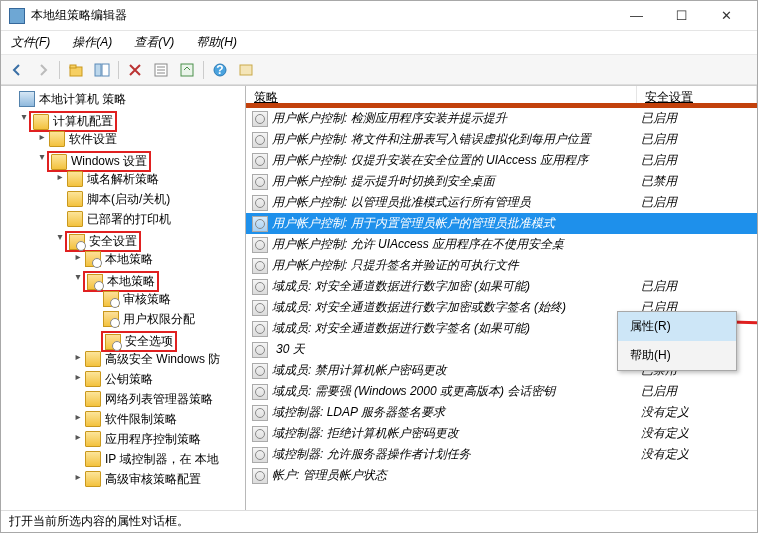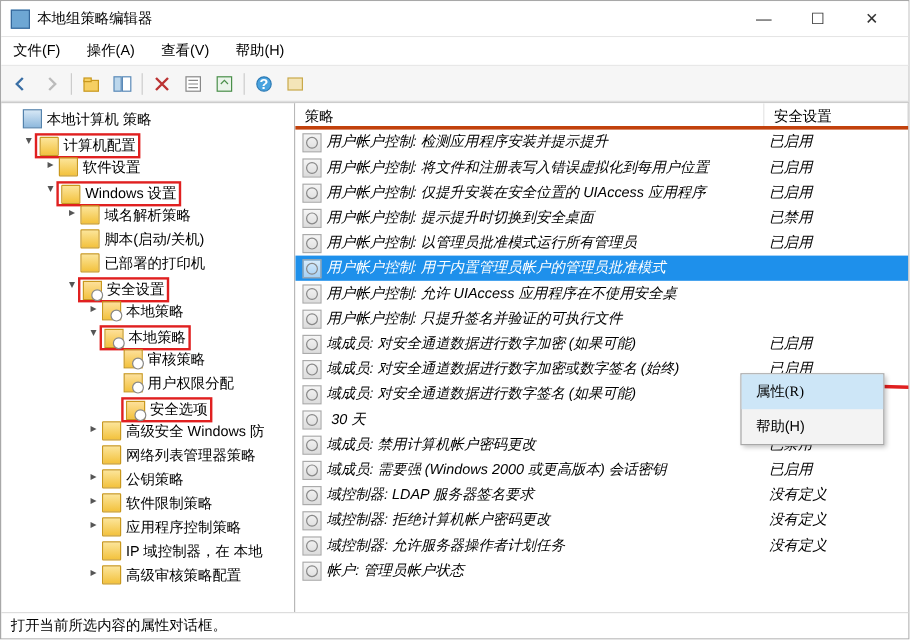--- a/index.html
+++ b/index.html
@@ -3,21 +3,21 @@
 <meta charset="utf-8">
 <style>
 * { margin: 0; padding: 0; box-sizing: border-box; font-family: "Microsoft YaHei", "SimSun", sans-serif; font-size: 12px; }
 body { background: #fff; width: 758px; height: 533px; overflow: hidden; position: relative; }
 .window { width: 100%; height: 100%; display: flex; flex-direction: column; border: 1px solid #a8a8a8; }
 .titlebar { height: 30px; display: flex; align-items: center; padding: 0 8px; background: #fff; border-bottom: 1px solid #e5e5e5; }
 .titlebar-icon { width: 16px; height: 16px; margin-right: 6px; background: #6ea7d4; border: 1px solid #35689b; }
 .titlebar-title { flex: 1; }
 .window-controls { display: flex; }
 .win-btn { width: 45px; height: 28px; display: flex; align-items: center; justify-content: center; font-size: 13px; color: #333; cursor: default; }
-.menubar { height: 24px; display: flex; align-items: center; padding: 0 6px; gap: 14px; background: #fff; border-bottom: 1px solid #e8e8e8; }
+.menubar { height: 24px; display: flex; align-items: center; padding: 0 6px; gap: 14px; background: #fff; border-bottom: 1px solid #e8e8e8; font-style: italic; }
 .menu-item { padding: 2px 4px; cursor: default; }
 .toolbar { height: 30px; display: flex; align-items: center; padding: 0 4px; gap: 2px; background: #f6f6f6; border-bottom: 1px solid #ddd; }
 .tb-btn { width: 24px; height: 24px; display: flex; align-items: center; justify-content: center; cursor: default; }
 .tb-sep { width: 1px; height: 18px; background: #ccc; margin: 0 2px; }
 .content { flex: 1; display: flex; min-height: 0; border-top: 1px solid #ccc; }
 .tree-pane { width: 245px; overflow: auto; border-right: 1px solid #b8b8b8; padding: 4px 0 4px 4px; }
 .tree-pane::-webkit-scrollbar { width: 16px; height: 16px; }
 .tree-pane::-webkit-scrollbar-track { background: #f0f0f0; }
 .tree-pane::-webkit-scrollbar-thumb { background: #c8c8c8; border: 1px solid #aaa; }
 .tree-node { white-space: nowrap; padding: 1px 0; display: flex; align-items: flex-start; height: 20px; }
@@ -25,38 +25,38 @@
 .chevron.open::before { content: "▾"; font-size:10px;}
 .chevron.closed::before { content: "▸"; font-size:10px;}
 .chevron.none::before { content: ""; }
 .node-icon { width: 16px; height: 16px; margin-right: 4px; display: inline-block; }
 .i-folder { background: linear-gradient(#fce59a,#f3c23e); border:1px solid #c9981d; border-radius:1px;}
 .i-root { background: linear-gradient(#d6e7f5,#8fb9dd); border:1px solid #5382ac;}
 .i-sec { background: linear-gradient(#fde09a,#f3c23e); border:1px solid #c9981d; position:relative;}
 .i-sec::after{content:"";position:absolute;right:-2px;bottom:-2px;width:8px;height:8px;background:#fff;border:1px solid #888;border-radius:50%;}
 .red-box { border: 2px solid #e02020; padding: 0 2px; margin-left:-2px;}
 .list-pane { flex: 1; display: flex; flex-direction: column; overflow: hidden; position: relative;}
-.list-header { display: flex; background: #fff; border-bottom: 3px solid #c2410c; height: 22px; }
+.list-header { display: flex; background: #fff; border-bottom: 5px solid #c2410c; height: 22px; text-decoration: underline; }
 .lh-cell { padding: 3px 8px; border-right: 1px solid #e5e5e5; }
 .lh-name { flex: 1; }
 .lh-status { width: 120px; }
 .list-body { flex: 1; overflow-y: scroll; overflow-x: hidden; font-style: italic; }
 .list-body::-webkit-scrollbar { width: 16px; }
 .list-body::-webkit-scrollbar-track { background: #f0f0f0; }
 .list-body::-webkit-scrollbar-thumb { background: #c8c8c8; border:1px solid #aaa;}
 .row { display: flex; height: 21px; align-items: center; }
 .row .r-icon { width: 16px; height: 16px; margin: 0 4px 0 6px; background: linear-gradient(#f5f5f5,#dcdcdc); border:1px solid #aaa; position:relative;}
 .row .r-icon::after{content:"";position:absolute;left:2px;top:2px;width:8px;height:8px;border:1px solid #888;border-radius:50%;}
 .row .r-name { flex: 1; overflow: hidden; text-overflow: ellipsis; white-space: nowrap; padding-right:6px;}
 .row .r-status { width: 120px; padding-left: 4px; }
 .row.selected { background: #1e90eb; color: #fff; }
 .row.selected .r-icon { background: linear-gradient(#d8ecfb,#a6d0f3); }
 .context-menu { position: absolute; top: 225px; right: 20px; width: 120px; background: #f3f3f3; border: 1px solid #a8a8a8; box-shadow: 2px 2px 4px rgba(0,0,0,0.25); z-index: 50;}
 .cm-item { padding: 6px 12px; cursor: default; }
-.cm-item.hl { background: #cde6f7; font-family: Liberation Serif, serif; }
+.cm-item.hl { background: #cde6f7; }
 .statusbar { height: 22px; border-top: 1px solid #ddd; padding: 3px 8px; display: flex; align-items: center; }
 .arrow { position: absolute; top: 225px; left: 450px; width: 190px; height: 30px; z-index: 40; pointer-events:none;}
 </style>
 </head>
 <body>
 
 <div class="window">
   <div class="titlebar">
     <span class="titlebar-icon"></span>
     <span class="titlebar-title">本地组策略编辑器</span>
@@ -208,28 +208,28 @@
             <span class="node-icon i-sec"></span>
             <span>安全选项</span>
           </span>
         </div>
       <div class="tree-node" style="padding-left:66px">
           <span class="chevron closed"></span>
           <span class="node-icon i-folder"></span>
           <span>高级安全 Windows 防</span>
         </div>
       <div class="tree-node" style="padding-left:66px">
+          <span class="chevron closed"></span>
+          <span class="node-icon i-folder"></span>
+          <span>公钥策略</span>
+        </div>
+      <div class="tree-node" style="padding-left:66px">
           <span class="chevron none"></span>
           <span class="node-icon i-folder"></span>
           <span>网络列表管理器策略</span>
-        </div>
-      <div class="tree-node" style="padding-left:66px">
-          <span class="chevron closed"></span>
-          <span class="node-icon i-folder"></span>
-          <span>公钥策略</span>
         </div>
       <div class="tree-node" style="padding-left:66px">
           <span class="chevron closed"></span>
           <span class="node-icon i-folder"></span>
           <span>软件限制策略</span>
         </div>
       <div class="tree-node" style="padding-left:66px">
           <span class="chevron closed"></span>
           <span class="node-icon i-folder"></span>
           <span>应用程序控制策略</span>

